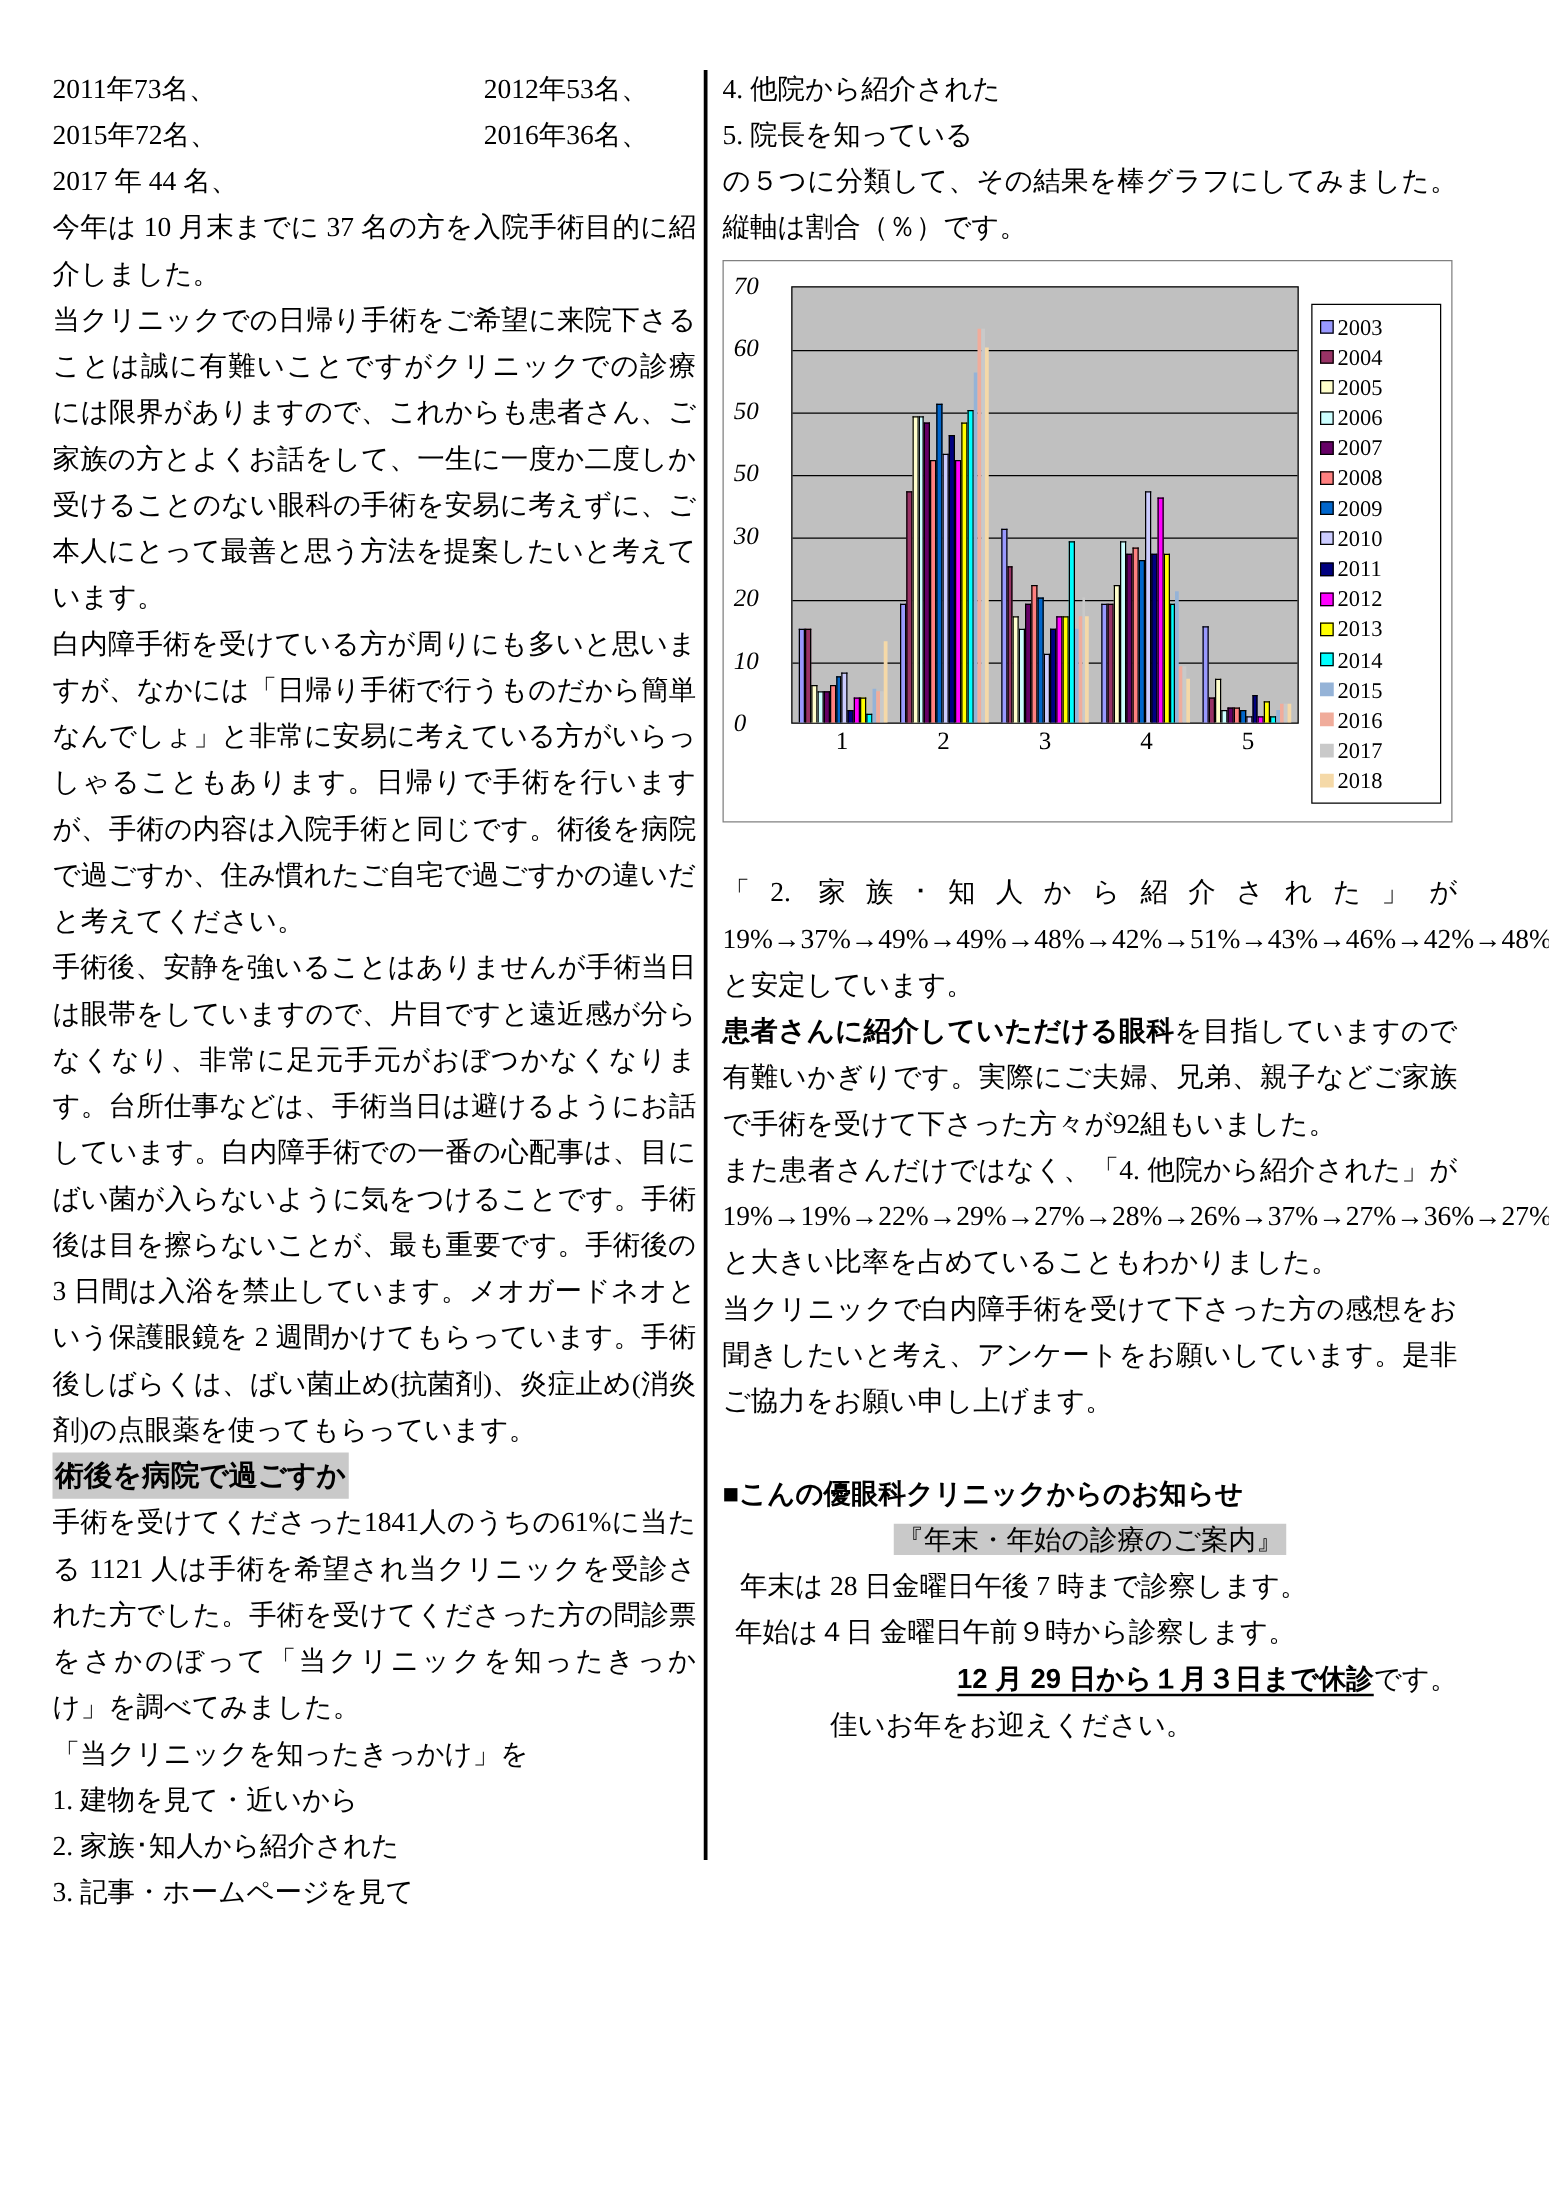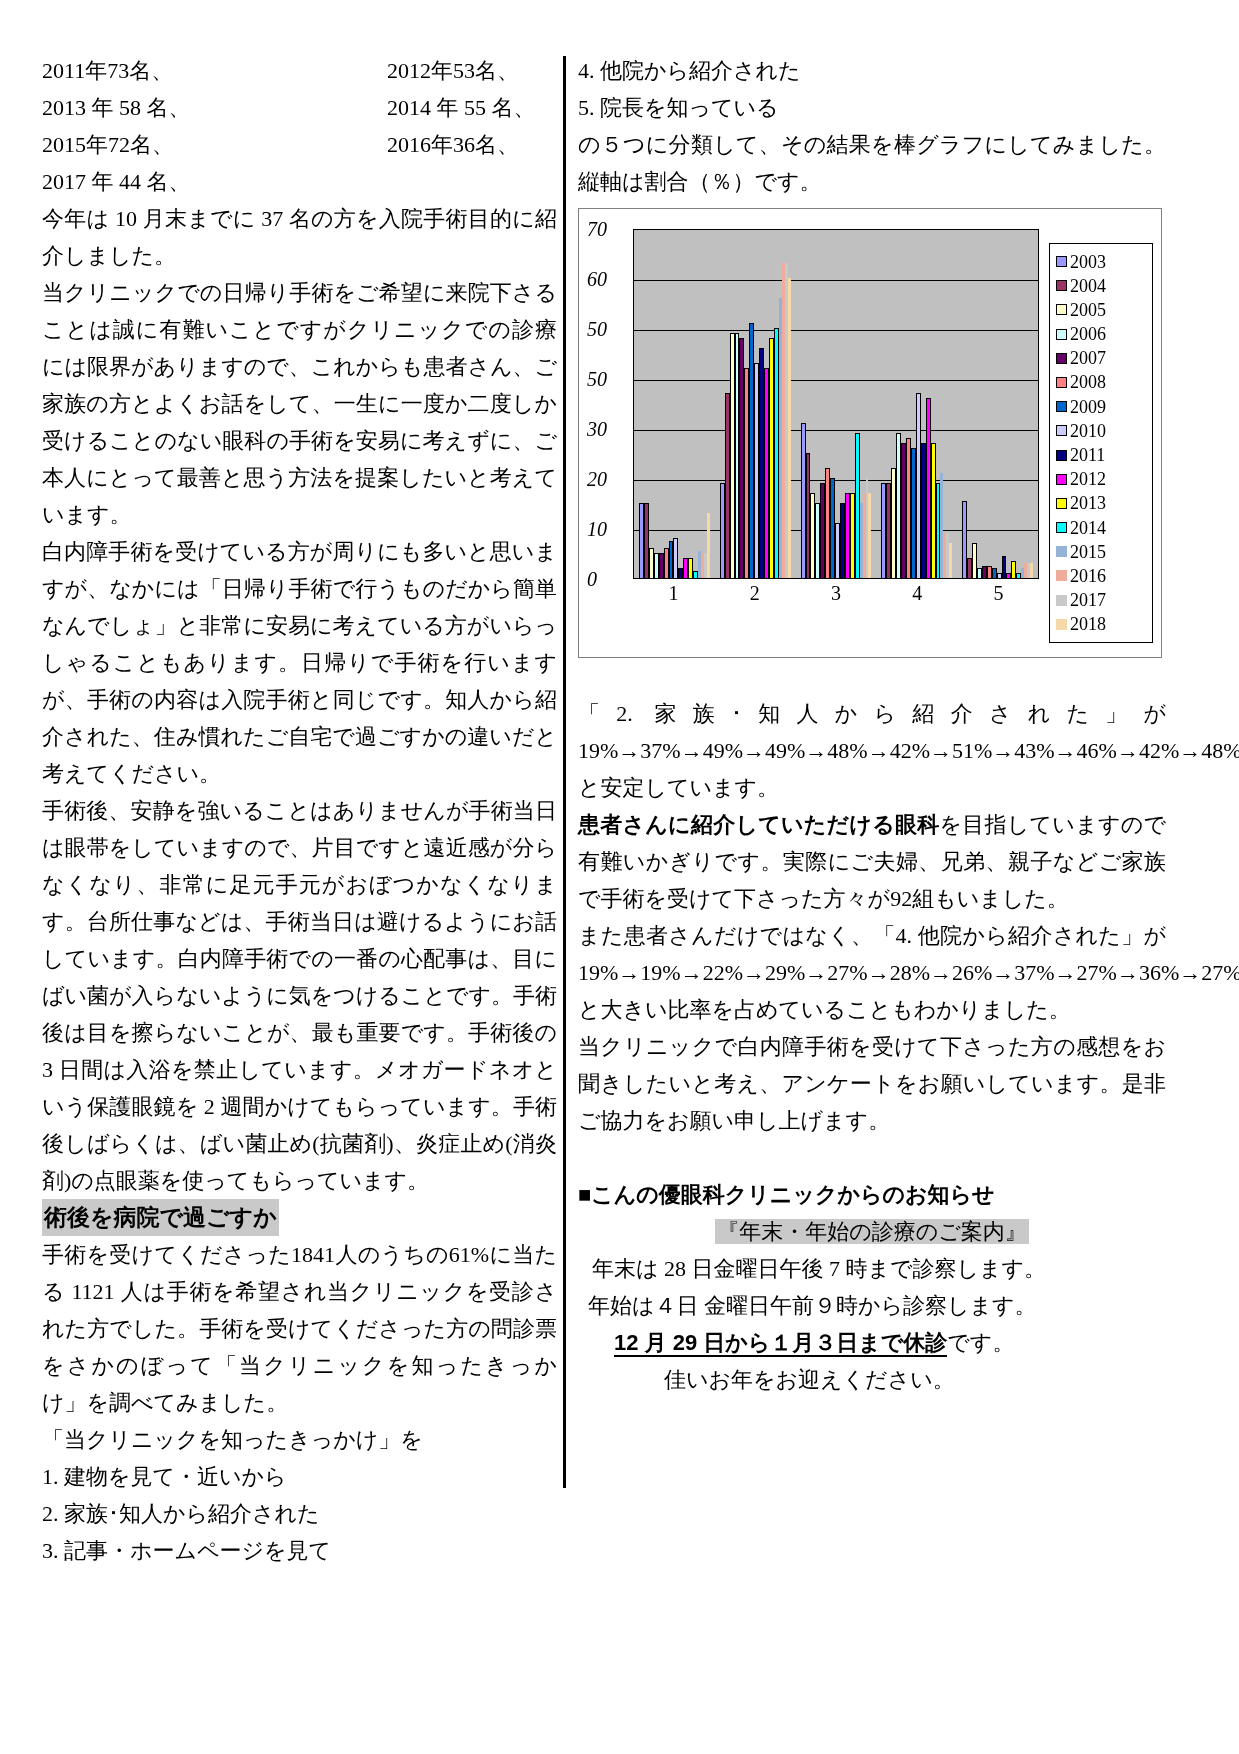--- a/index.html
+++ b/index.html
@@ -71,34 +71,30 @@
 <div class="page">
 
   <div class="divider"></div>
 
   <div class="col-left">
     <div class="year-row">
       <span class="y1">2011年73名、</span>
       <span class="y2">2012年53名、</span>
     </div>
     <div class="year-row">
-      <span class="y1">2013 年 58 名、</span>
-      <span class="y2">2014 年 55 名、</span>
-    </div>
-    <div class="year-row">
       <span class="y1">2015年72名、</span>
       <span class="y2">2016年36名、</span>
     </div>
     <div class="year-row">
       <span class="y1">2017 年 44 名、</span>
     </div>
 
     <p class="body">今年は 10 月末までに 37 名の方を入院手術目的に紹介しました。</p>
     <p class="body">当クリニックでの日帰り手術をご希望に来院下さることは誠に有難いことですがクリニックでの診療には限界がありますので、これからも患者さん、ご家族の方とよくお話をして、一生に一度か二度しか受けることのない眼科の手術を安易に考えずに、ご本人にとって最善と思う方法を提案したいと考えています。</p>
-    <p class="body">白内障手術を受けている方が周りにも多いと思いますが、なかには「日帰り手術で行うものだから簡単なんでしょ」と非常に安易に考えている方がいらっしゃることもあります。日帰りで手術を行いますが、手術の内容は入院手術と同じです。知人から紹介された、住み慣れたご自宅で過ごすかの違いだと考えてください。</p>
+    <p class="body">白内障手術を受けている方が周りにも多いと思いますが、なかには「日帰り手術で行うものだから簡単なんでしょ」と非常に安易に考えている方がいらっしゃることもあります。日帰りで手術を行いますが、手術の内容は入院手術と同じです。術後を病院で過ごすか、住み慣れたご自宅で過ごすかの違いだと考えてください。</p>
     <p class="body">手術後、安静を強いることはありませんが手術当日は眼帯をしていますので、片目ですと遠近感が分らなくなり、非常に足元手元がおぼつかなくなります。台所仕事などは、手術当日は避けるようにお話しています。白内障手術での一番の心配事は、目にばい菌が入らないように気をつけることです。手術後は目を擦らないことが、最も重要です。手術後の 3 日間は入浴を禁止しています。メオガードネオという保護眼鏡を 2 週間かけてもらっています。手術後しばらくは、ばい菌止め(抗菌剤)、炎症止め(消炎剤)の点眼薬を使ってもらっています。</p>
 
     <div>
       <span class="hl-head">術後を病院で過ごすか</span>
     </div>
 
     <p class="body">手術を受けてくださった1841人のうちの61%に当たる 1121 人は手術を希望され当クリニックを受診された方でした。手術を受けてくださった方の問診票をさかのぼって「当クリニックを知ったきっかけ」を調べてみました。</p>
     <p class="body">「当クリニックを知ったきっかけ」を</p>
 
     <div class="list-line">1.  建物を見て・近いから</div>
@@ -303,17 +299,17 @@
     <p class="body"><span class="bold-run">患者さんに紹介していただける眼科</span><span>を目指していますので有難いかぎりです。実際にご夫婦、兄弟、親子などご家族で手術を受けて下さった方々が92組もいました。</span></p>
     <p class="body">また患者さんだけではなく、「4. 他院から紹介された」が 19%→19%→22%→29%→27%→28%→26%→37%→27%→36%→27%→19%→21%→9%→9%→7%と大きい比率を占めていることもわかりました。</p>
     <p class="body">当クリニックで白内障手術を受けて下さった方の感想をお聞きしたいと考え、アンケートをお願いしています。是非ご協力をお願い申し上げます。</p>
 
     <p class="notice-head mt">■こんの優眼科クリニックからのお知らせ</p>
     <div class="center-hl">
       <span class="inner">『年末・年始の診療のご案内』</span>
     </div>
     <div style="padding-left:14px;">年末は 28 日金曜日午後 7 時まで診察します。</div>
     <div style="padding-left:10px;">年始は４日  金曜日午前９時から診察します。</div>
-    <div style="padding-left:36px;"><span class="underline-bold">12 月 29 日から１月３日まで休診</span><span>です。</span></div>
+    <div style="padding-left:36px;text-align:right;"><span class="underline-bold">12 月 29 日から１月３日まで休診</span><span>です。</span></div>
     <div style="padding-left:86px;">佳いお年をお迎えください。</div>
   </div>
 
 </div>
 
 </body></html>

